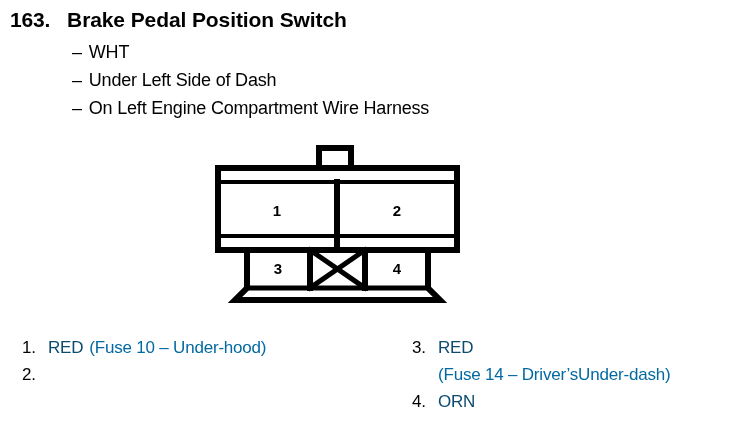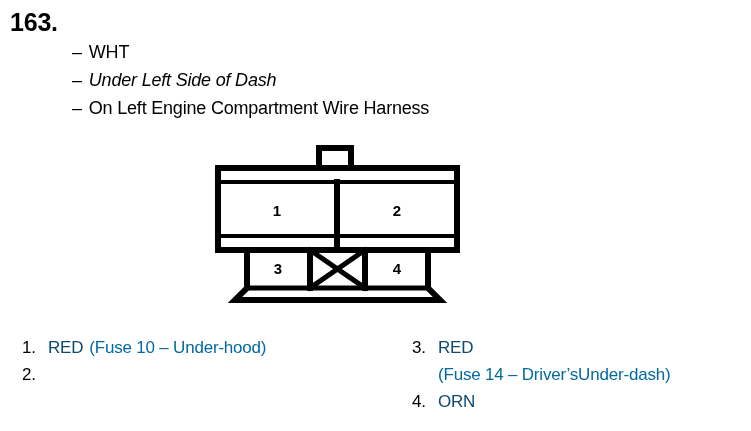--- a/index.html
+++ b/index.html
@@ -24,40 +24,40 @@
     width: 751px;
   }
   #title-row {
     position: absolute;
     left: 10px;
     top: 8px;
     display: flex;
     align-items: baseline;
   }
   .title-num {
-    font-size: 25px;
+    font-size: 21px;
     font-weight: bold;
     letter-spacing: -0.2px;
   }
   .title-text {
     font-size: 21px;
     font-weight: bold;
     margin-left: 17px;
     letter-spacing: -0.1px;
   }
   .header-line {
     position: absolute;
     left: 72px;
     font-size: 18px;
     white-space: nowrap;
     letter-spacing: -0.2px;
   }
   .header-line .dash { margin-right: 7px; }
   #header-line-0 { top: 42px; }
-  #header-line-1 { top: 70px; font-style: italic; }
+  #header-line-1 { top: 70px; }
   #header-line-2 { top: 98px; }
 
   
   #connector {
     position: absolute;
     left: 205px;
     top: 140px;
     width: 265px;
     height: 175px;
   }
@@ -102,20 +102,21 @@
   .wire-desc  { color: #0369a1; margin-left: 6px; }
   .wire-desc.no-gap { margin-left: 0; }
 </style>
 </head>
 <body>
 
 <div id="header-block">
 
   <div id="title-row">
     <span class="title-num">163.</span>
+    <span class="title-text">Brake Pedal Position Switch</span>
   </div>
 
   <div class="header-line" id="header-line-0">
     <span class="dash">–</span><span>WHT</span>
   </div>
 
   <div class="header-line" id="header-line-1">
     <span class="dash">–</span><span>Under Left Side of Dash</span>
   </div>
 

